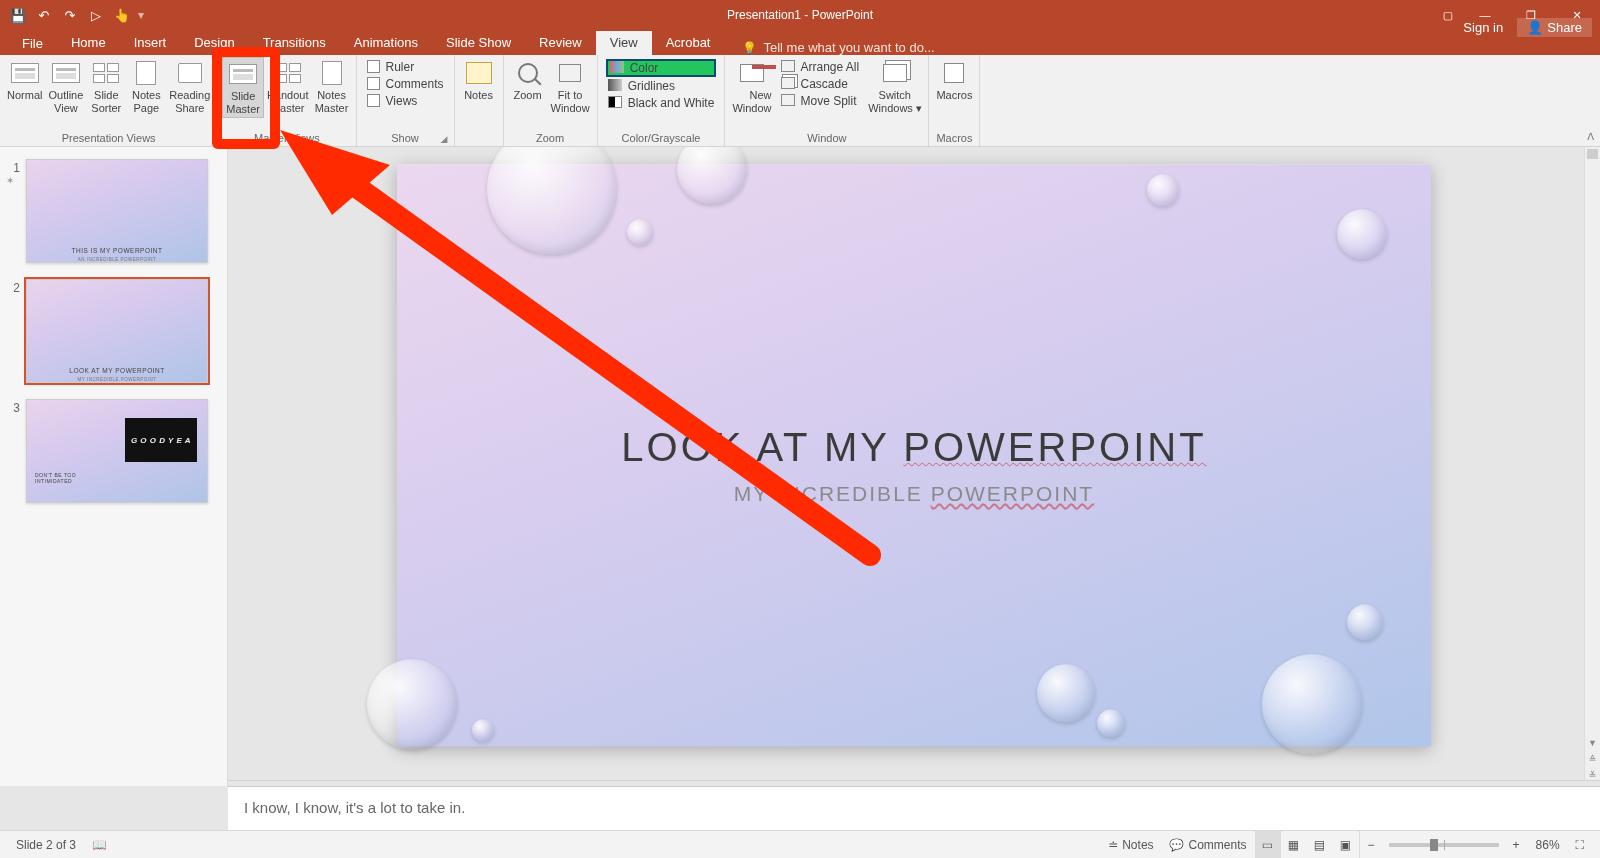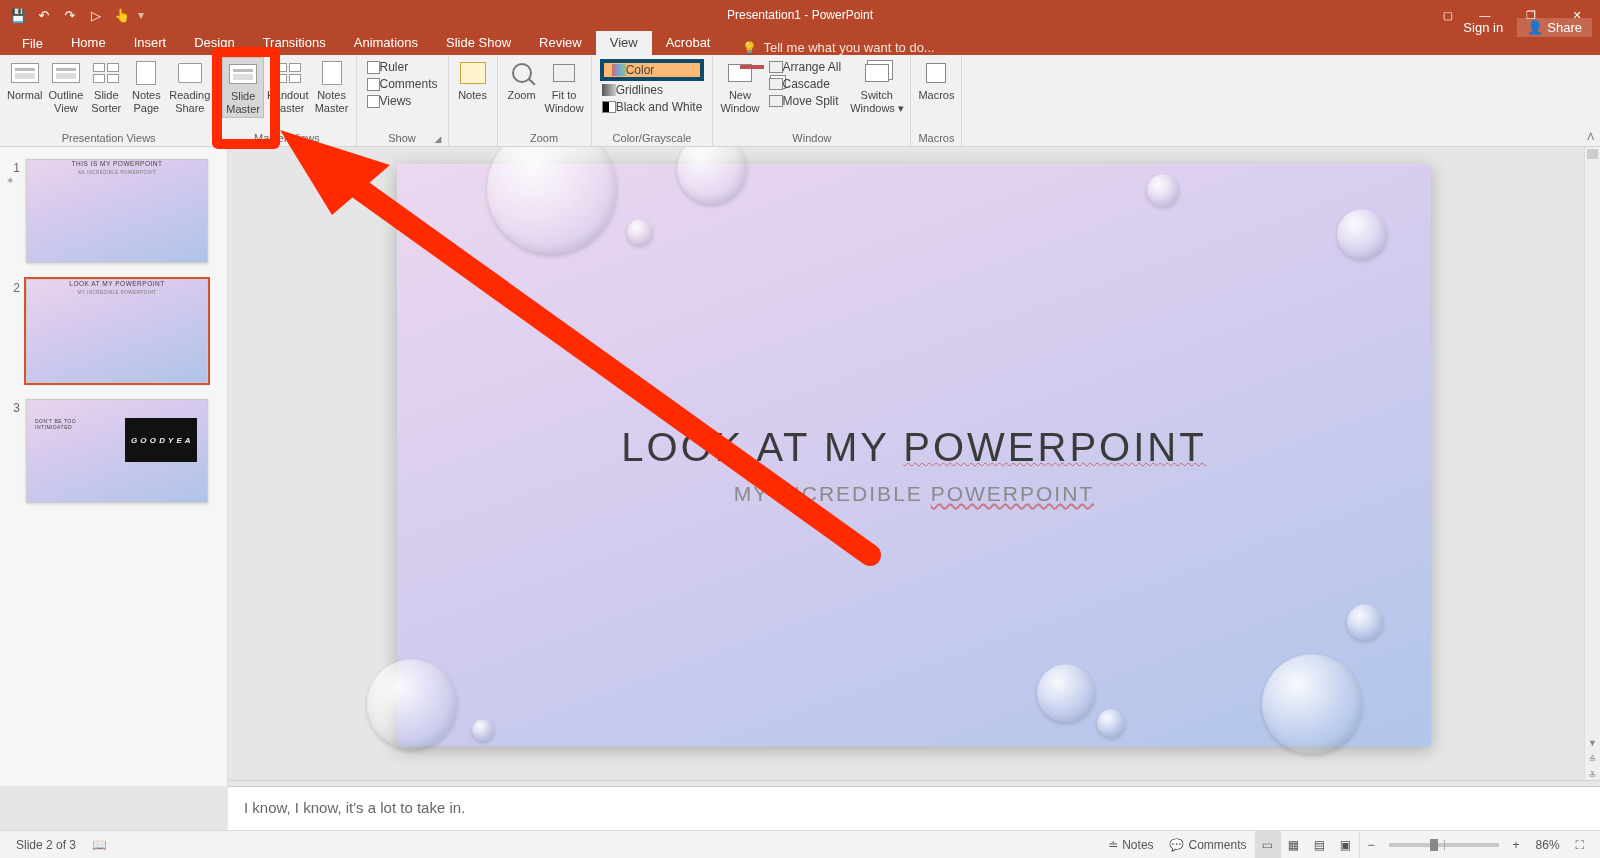--- a/index.html
+++ b/index.html
@@ -28,23 +28,23 @@
 
 .ribbon { height: 92px; background: #f1f1f1; border-bottom: 1px solid #d4d4d4; display: flex; position: relative; }
 .group { display: flex; flex-direction: column; border-right: 1px solid #d8d8d8; padding: 2px 4px 1px; }
 .group-body { flex: 1; display: flex; align-items: flex-start; }
 .group-label { font-size: 11px; color: #666; text-align: center; padding-bottom: 1px; position: relative; }
 .group-label .launcher { position: absolute; right: 2px; bottom: 1px; font-size: 9px; color: #888; }
 .bigbtn { display: flex; flex-direction: column; align-items: center; justify-content: flex-start; padding: 2px 3px; font-size: 11px; color: #444; text-align: center; line-height: 1.15; cursor: pointer; min-width: 40px; }
 .bigbtn .ico { width: 32px; height: 28px; margin-bottom: 2px; display: flex; align-items: center; justify-content: center; }
 .bigbtn.selected { background: #d6d6d6; border: 1px solid #bdbdbd; }
 .stackbtns { display: flex; flex-direction: column; gap: 1px; padding: 2px 4px; }
-.smbtn { display: flex; align-items: center; font-size: 12px; color: #444; padding: 1px 2px; cursor: pointer; }
+.smbtn { display: flex; gap: 6px; font-size: 12px; color: #444; padding: 1px 2px; cursor: pointer; }
 .smbtn .box { width: 13px; height: 13px; border: 1px solid #888; background: #fff; }
-.smbtn.color-sel { background: #fdba74; border: 4px solid #0c4a6e; padding: 0 8px; }
+.smbtn.color-sel { background: #22c55e; border: 2px solid #0c4a6e; padding: 0 2px; }
 .ribbon-collapse { position: absolute; right: 6px; bottom: 4px; font-size: 10px; color: #777; cursor: pointer; }
 
 
 .ico-slide { width: 28px; height: 20px; border: 1px solid #999; background: #fff; position: relative; }
 .ico-slide::after { content:""; position:absolute; left:3px; right:3px; top:4px; height:3px; background:#bbb; box-shadow: 0 5px 0 #ddd, 0 8px 0 #ddd; }
 .ico-grid4 { width:26px; height:20px; display:grid; grid-template-columns:1fr 1fr; grid-template-rows:1fr 1fr; gap:2px;}
 .ico-grid4 span{border:1px solid #999;background:#fff;}
 .ico-page { width:20px; height:24px; border:1px solid #999; background:#fff;}
 .ico-book { width:24px; height:20px; border:1px solid #999; border-radius:2px 0 0 2px; background:#fff;}
 .ico-zoom { width:20px;height:20px;border:2px solid #777;border-radius:50%;position:relative;}
@@ -55,21 +55,21 @@
 .ico-switch { width:24px;height:18px;border:1px solid #888;background:#fff;box-shadow:3px -3px 0 #fff,3px -3px 0 1px #888;}
 .ico-macro { width:20px;height:20px;border:1px solid #888;background:#fff;}
 .ico-notes { width:26px;height:22px;border:1px solid #caa33f;background:#fff4cc;}
 
 
 .workspace { position: absolute; top: 147px; bottom: 72px; left: 0; right: 0; display: flex; background: #e6e6e6; }
 .thumbpane { width: 228px; background: #f6f6f6; border-right: 1px solid #ddd; overflow-y: auto; padding-top: 10px; }
 .thumb-item { display: flex; padding: 2px 8px 14px 6px; }
 .thumb-num { width: 14px; font-size: 12px; color: #666; text-align: right; padding-top: 2px; }
 .thumb-star { font-size: 10px; color: #999; }
-.thumb-img { margin-left: 6px; width: 182px; height: 104px; background: linear-gradient(160deg,#e9d4ec 0%,#d5c9ee 40%,#afc4e8 100%); border: 1px solid #ccc; box-shadow: 0 1px 3px rgba(0,0,0,0.15); position: relative; display:flex; flex-direction:column; align-items:center; justify-content:flex-start; font-size:6px; color:#444; letter-spacing:0.5px;}
+.thumb-img { margin-left: 6px; width: 182px; height: 104px; background: linear-gradient(160deg,#e9d4ec 0%,#d5c9ee 40%,#afc4e8 100%); border: 1px solid #ccc; box-shadow: 0 1px 3px rgba(0,0,0,0.15); position: relative; display:flex; flex-direction:column; align-items:center; justify-content:flex-end; font-size:6px; color:#444; letter-spacing:0.5px;}
 .thumb-item.selected .thumb-img { outline: 2px solid #d35230; outline-offset: 0; }
 .thumb-title { font-size: 6.5px; font-weight: 400; }
 .thumb-sub { font-size: 4.5px; color: #777; margin-top: 3px; }
 .thumb-media { position:absolute; right:10px; top:18px; width:72px; height:44px; background:#111; color:#eee; font-size:8px; display:flex;align-items:center;justify-content:center; font-style:italic; font-weight:bold;}
 
 .editarea { flex: 1; position: relative; overflow: hidden; }
 .vscroll { position:absolute; right:0; top:0; bottom:0; width:16px; background:#efefef; border-left:1px solid #ddd;}
 .vscroll-thumb { position:absolute; left:2px; right:2px; top:2px; height:10px; background:#cdcdcd;}
 .vscroll .arr { position:absolute; left:0; right:0; height:16px; text-align:center; font-size:9px; color:#888;}
 .slide-canvas { position: absolute; left: 50%; top: 50%; transform: translate(-50%,-52%); width: 1034px; height: 582px; background: linear-gradient(160deg,#ecd8ef 0%,#d8cdef 40%,#b0c6ea 100%); box-shadow: 0 4px 16px rgba(0,0,0,0.25); }
@@ -293,21 +293,21 @@
     </div>
     <div class="group-label">Color/Grayscale</div>
   </div>
 
   <div class="group">
     <div class="group-body">
       <div class="bigbtn">
           <div class="ico" style="position:relative;">
             <div class="ico-window"></div>
           </div>
-          <span style="white-space:pre;">New
+          <span style="white-space:pre;text-align:right;">New
 Window</span>
         </div>
       <div class="stackbtns">
         <div class="smbtn">
             <span style="width:14px;height:12px;border:1px solid #888;"></span>
             <span>Arrange All</span>
           </div>
         <div class="smbtn">
             <span style="width:14px;height:12px;border:1px solid #888;box-shadow:2px -2px 0 #fff,2px -2px 0 1px #888;"></span>
             <span>Cascade</span>

